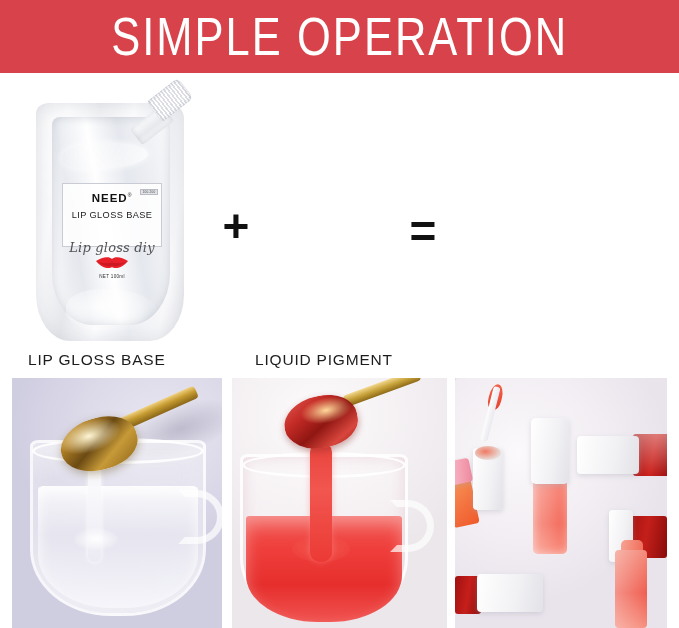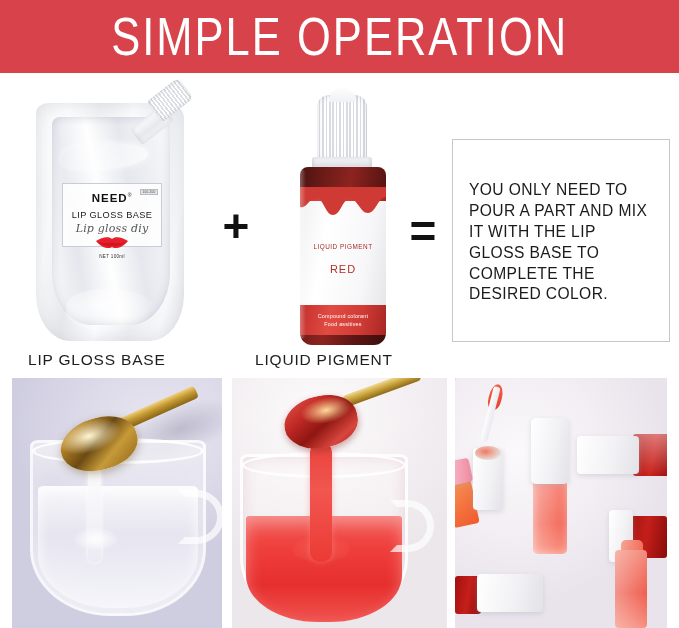--- a/index.html
+++ b/index.html
@@ -160,23 +160,23 @@
   }
   .lbl-name {
     font-size: 9.2px;
     letter-spacing: 0.4px;
     color: #1a1a1a;
     margin-top: 4px;
   }
   .lbl-script {
     font-family: "DejaVu Serif", serif;
     font-style: italic;
-    font-size: 11px;
+    font-size: 13px;
     color: #2b2b2b;
-    margin-top: 2px;
+    margin-top: 20px;
     letter-spacing: 0.2px;
     opacity: 0.8;
   }
   .lbl-lips {
     width: 34px; height: 12px;
     margin: 1px auto 0;
   }
   .lbl-net {
     font-size: 4.6px;
     color: #333;
@@ -628,45 +628,23 @@
       <svg class="lbl-lips" viewBox="0 0 68 24">
         <path d="M34 4 C28 -2 14 0 2 8 C14 24 30 24 34 20 C38 24 54 24 66 8 C54 0 40 -2 34 4 Z" fill="#e8202a"></path>
         <path d="M4 9 C16 14 28 13 34 11 C40 13 52 14 64 9 C52 18 40 20 34 17 C28 20 16 18 4 9 Z" fill="#b3131b" opacity="0.55"></path>
       </svg>
       <div class="lbl-net">NET 100ml</div>
     </div>
   </div>
 
   <div class="op-sign op-plus">+</div>
 
-  <div class="bottle-wrap">
-    <div class="bottle-cap"></div>
-    <div class="bottle-collar"></div>
-    <div class="bottle-body">
-      <div class="bottle-label">
-        <div class="label-red-top"></div>
-        <svg class="drip" viewBox="0 0 86 32" preserveAspectRatio="none">
-          <path d="M0 0 H86 V10 C78 10 76 26 68 26 C60 26 58 12 50 12 C42 12 41 28 33 28 C25 28 24 11 16 11 C9 11 7 22 0 20 Z" fill="#cf3a34"></path>
-        </svg>
-        <div class="label-text1">LIQUID PIGMENT</div>
-        <div class="label-text2">RED</div>
-        <div class="label-footer">
-          <div>Compound colorant</div>
-          <div>Food assitives</div>
-        </div>
-      </div>
-    </div>
-    <div class="bottle-gloss"></div>
-  </div>
 
   <div class="op-sign op-equals">=</div>
 
-  <div class="textbox">
-    <div class="textbox-text">YOU ONLY NEED TO POUR A PART AND MIX IT WITH THE LIP GLOSS BASE TO COMPLETE THE DESIRED COLOR.</div>
-  </div>
 
   <div class="caption caption-1">LIP GLOSS BASE</div>
   <div class="caption caption-2">LIQUID PIGMENT</div>
 </div>
 
 <div class="photo-row">
 
   <div class="photo photo-1">
     <div class="bg-lavender"></div>
     <div class="shadow-soft"></div>

